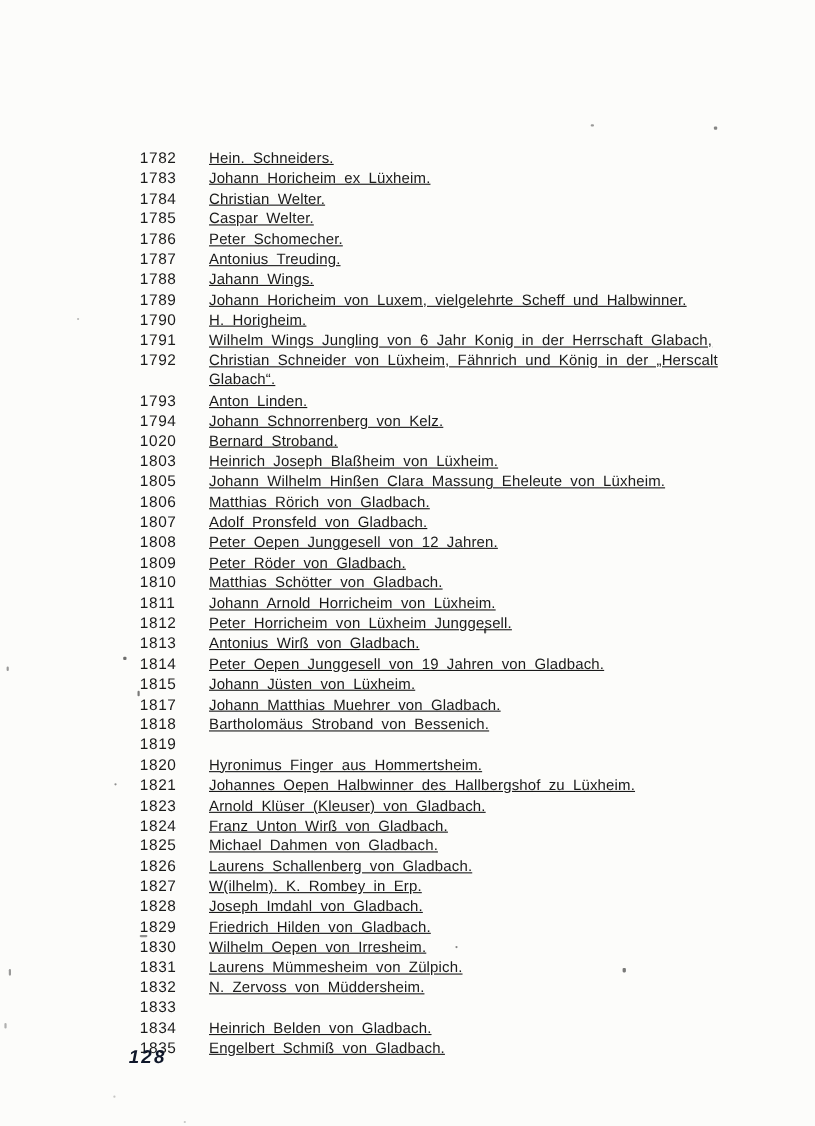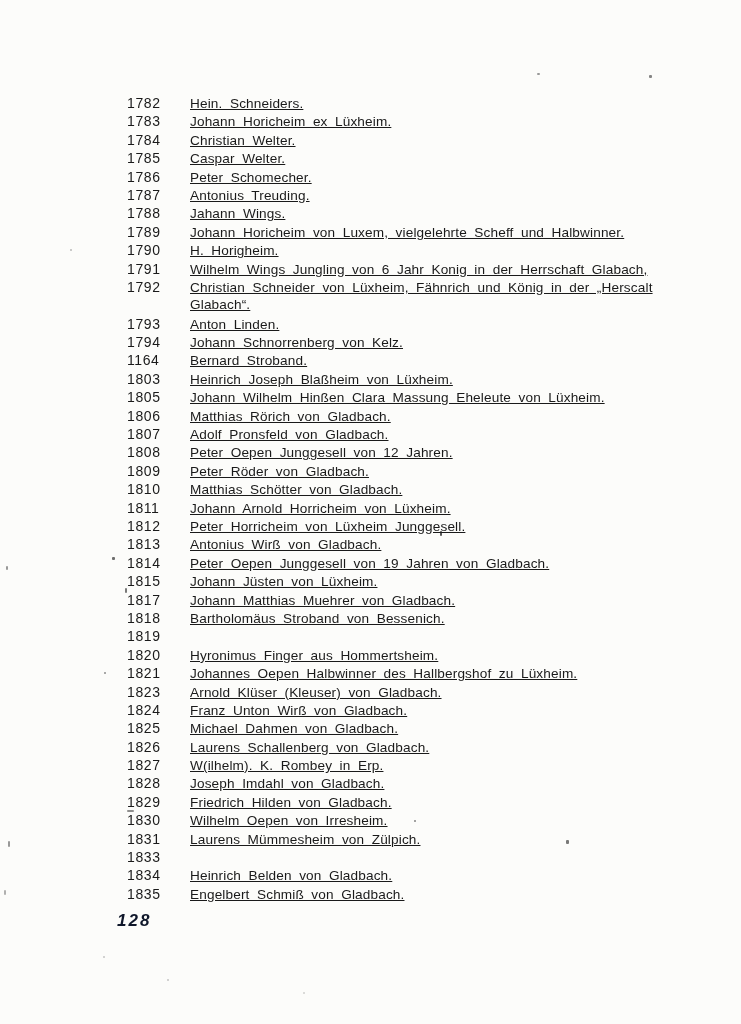--- a/index.html
+++ b/index.html
@@ -6,21 +6,21 @@
   html,body { margin:0; padding:0; }
   body {
     width:741px; height:1024px;
     background:var(--paper);
     font-family:"Liberation Sans", sans-serif;
     color:var(--ink);
     overflow:hidden;
     position:relative;
   }
   .page {
-    position:absolute; inset:0;
+    position:absolute; inset:0;margin-top:40px;
   }
   .entries {
     position:absolute;
     left:127px; top:94px;
     width:580px;
   }
   .row {
     display:flex;
     align-items:baseline;
     height:18.4px;
@@ -113,21 +113,21 @@
       </div>
       <div class="row">
         <span class="year">1793</span>
         <span class="text">Anton Linden.</span>
       </div>
       <div class="row">
         <span class="year">1794</span>
         <span class="text">Johann Schnorrenberg von Kelz.</span>
       </div>
       <div class="row">
-        <span class="year">1164</span>
+        <span class="year">1020</span>
         <span class="text">Bernard Stroband.</span>
       </div>
       <div class="row">
         <span class="year">1803</span>
         <span class="text">Heinrich Joseph Blaßheim von Lüxheim.</span>
       </div>
       <div class="row">
         <span class="year">1805</span>
         <span class="text">Johann Wilhelm Hinßen Clara Massung Eheleute von Lüxheim.</span>
       </div>
@@ -218,20 +218,24 @@
         <span class="year">1829</span>
         <span class="text">Friedrich Hilden von Gladbach.</span>
       </div>
       <div class="row">
         <span class="year">1830</span>
         <span class="text">Wilhelm Oepen von Irresheim.</span>
       </div>
       <div class="row">
         <span class="year">1831</span>
         <span class="text">Laurens Mümmesheim von Zülpich.</span>
+      </div>
+      <div class="row">
+        <span class="year">1832</span>
+        <span class="text">N. Zervoss von Müddersheim.</span>
       </div>
       <div class="row">
         <span class="year">1833</span>
       </div>
       <div class="row">
         <span class="year">1834</span>
         <span class="text">Heinrich Belden von Gladbach.</span>
       </div>
       <div class="row">
         <span class="year">1835</span>

